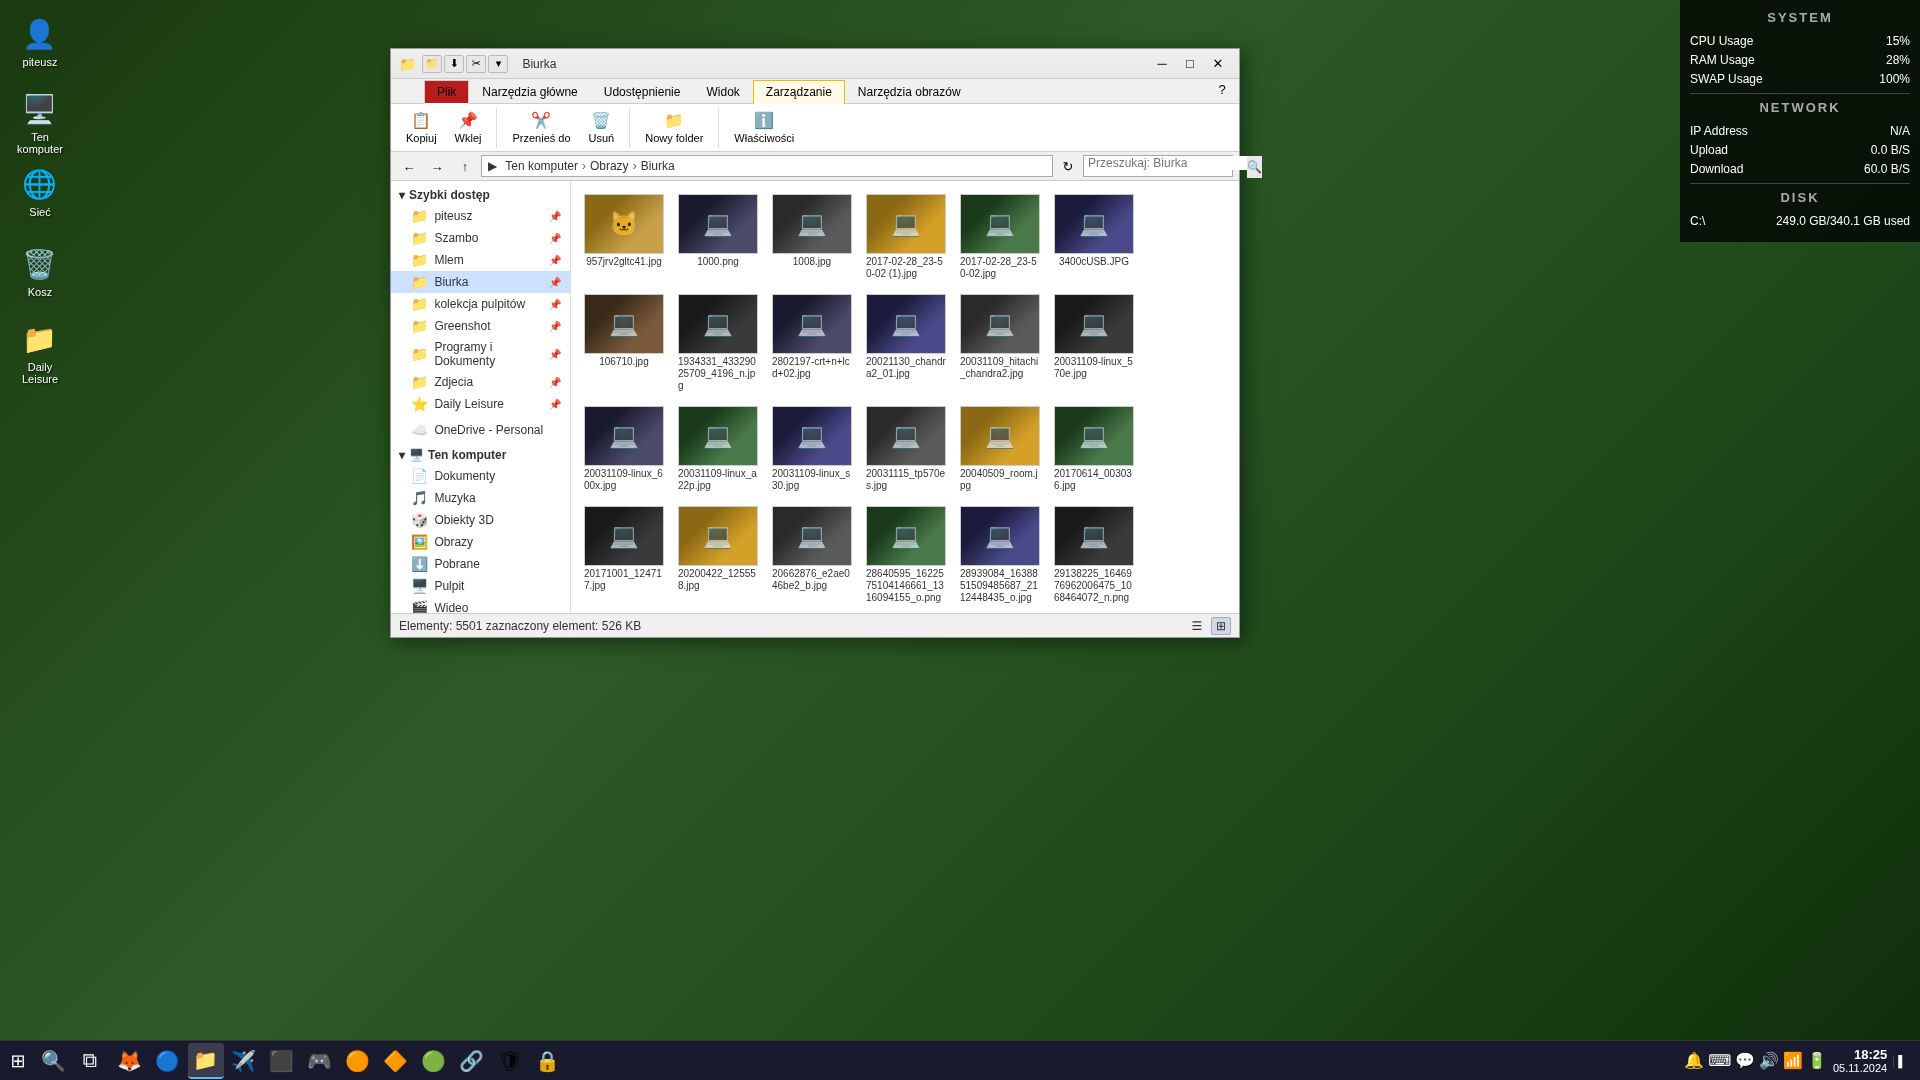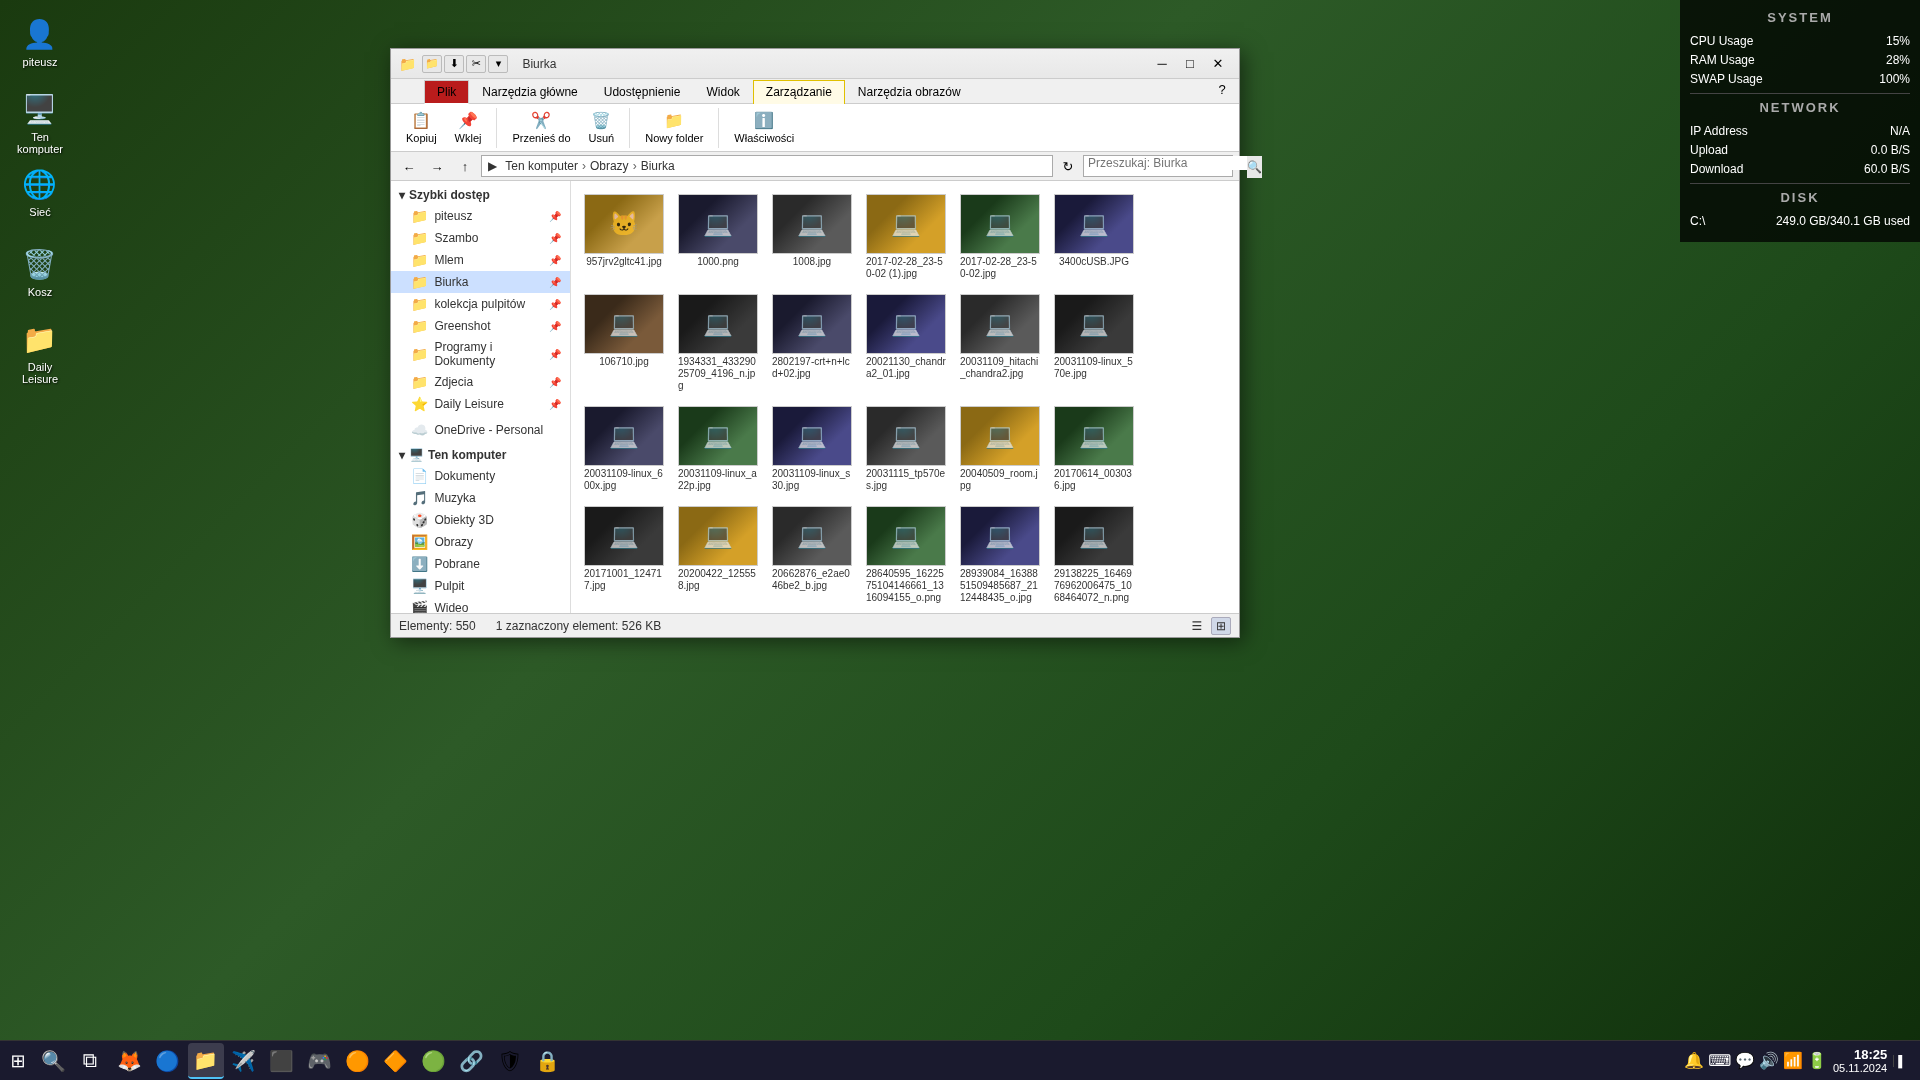--- a/index.html
+++ b/index.html
@@ -419,21 +419,20 @@
     
     .status-bar {
       height: 24px;
       background: #f0f0f0;
       border-top: 1px solid #ccc;
       display: flex;
       align-items: center;
       padding: 0 8px;
       font-size: 12px;
       color: #333;
-      gap: 20px;
     }
     .status-right {
       margin-left: auto;
       display: flex;
       align-items: center;
       gap: 4px;
     }
     .view-btn {
       width: 20px;
       height: 18px;

